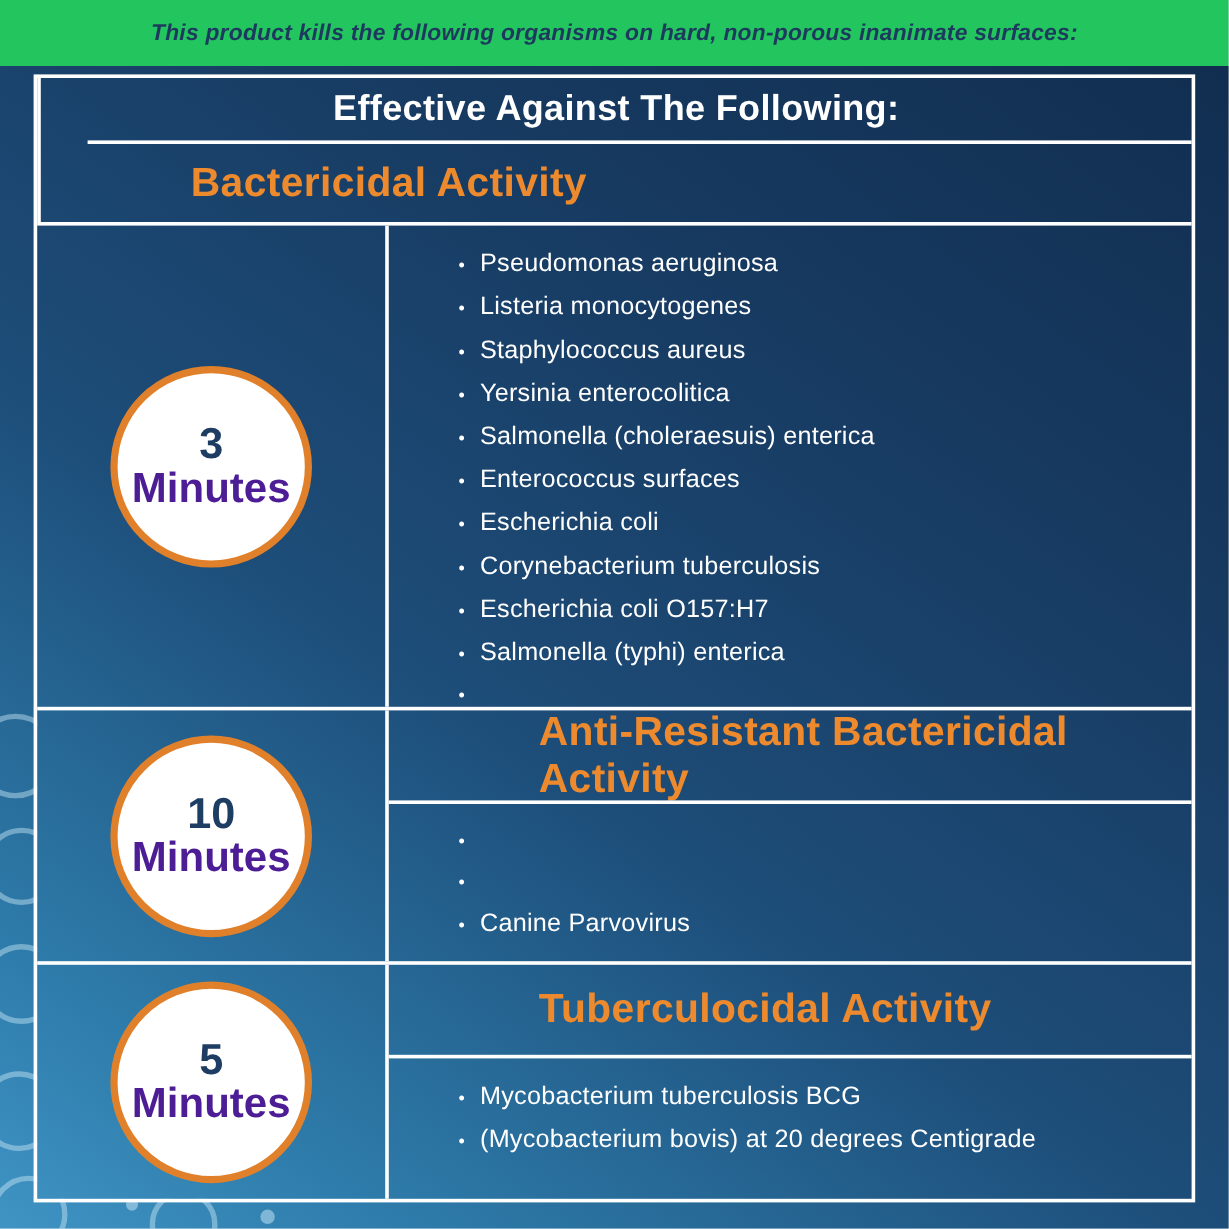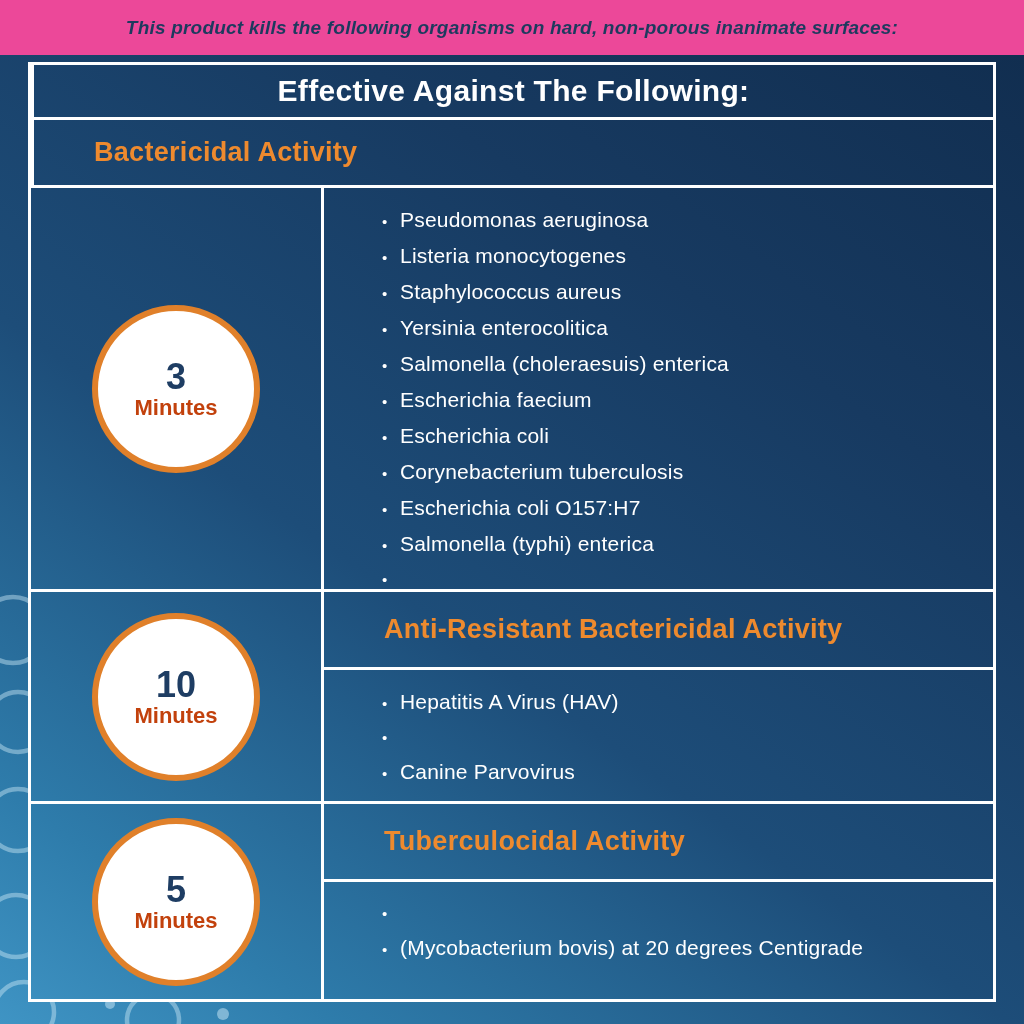--- a/index.html
+++ b/index.html
@@ -9,21 +9,21 @@
     position: relative;
     overflow: hidden;
     background: #ffffff;
   }
 
   
   .top-bar {
     position: absolute;
     left: 0; top: 0;
     width: 1024px; height: 55px;
-    background: #ec4899;
+    background: #22c55e;
     display: flex;
     align-items: center;
     justify-content: center;
     z-index: 3;
   }
   .page-title {
     font-size: 19px;
     font-weight: bold;
     font-style: italic;
     color: #1d3a5e;
@@ -104,25 +104,26 @@
     align-items: center;
     justify-content: center;
     font-size: 30px;
     font-weight: bold;
     color: #ffffff;
     letter-spacing: 0.3px;
   }
   .activity-header {
     display: flex;
     align-items: center;
-    padding-left: 60px;
-    font-size: 27px;
+    padding-left: 86px;
+    font-size: 34px;
     font-weight: bold;
     color: #ee8a2e;
     letter-spacing: 0.3px;
+    margin-left: 39px;
   }
   .row-header .activity-header {
     flex: 1;
     border-top: 3px solid #ffffff;
   }
   .row-10min .activity-header,
   .row-5min  .activity-header {
     height: 75px;
     flex: 0 0 75px;
   }
@@ -160,23 +161,23 @@
     align-items: center;
     justify-content: center;
     line-height: 1.05;
   }
   .time-value {
     font-size: 36px;
     font-weight: bold;
     color: #1e3d63;
   }
   .time-unit {
-    font-size: 22px;
-    font-weight: bold;
-    color: #c2410c;
+    font-size: 35px;
+    font-weight: bold;
+    color: #4c1d95;
   }
 </style>
 </head>
 <body>
 
 <div class="top-bar">
   <div class="page-title">This product kills the following organisms on hard, non-porous inanimate surfaces:</div>
 </div>
 
 <div class="blue-bg"></div>
@@ -233,21 +234,21 @@
           <div class="organism">
             <span class="bullet">•</span>
             <span>Yersinia enterocolitica</span>
           </div>
           <div class="organism">
             <span class="bullet">•</span>
             <span>Salmonella (choleraesuis) enterica</span>
           </div>
           <div class="organism">
             <span class="bullet">•</span>
-            <span>Escherichia faecium</span>
+            <span>Enterococcus surfaces</span>
           </div>
           <div class="organism">
             <span class="bullet">•</span>
             <span>Escherichia coli</span>
           </div>
           <div class="organism">
             <span class="bullet">•</span>
             <span>Corynebacterium tuberculosis</span>
           </div>
           <div class="organism">
@@ -270,21 +271,20 @@
       <div class="time-circle">
         <span class="time-value">10</span>
         <span class="time-unit">Minutes</span>
       </div>
     </div>
     <div class="right-col">
       <div class="activity-header">Anti-Resistant Bactericidal Activity</div>
       <div class="list-cell sep">
           <div class="organism">
             <span class="bullet">•</span>
-            <span>Hepatitis A Virus (HAV)</span>
           </div>
           <div class="organism">
             <span class="bullet">•</span>
           </div>
           <div class="organism">
             <span class="bullet">•</span>
             <span>Canine Parvovirus</span>
           </div>
         </div>
     </div>
@@ -295,20 +295,21 @@
       <div class="time-circle">
         <span class="time-value">5</span>
         <span class="time-unit">Minutes</span>
       </div>
     </div>
     <div class="right-col">
       <div class="activity-header">Tuberculocidal Activity</div>
       <div class="list-cell sep">
           <div class="organism">
             <span class="bullet">•</span>
+            <span>Mycobacterium tuberculosis BCG</span>
           </div>
           <div class="organism">
             <span class="bullet">•</span>
             <span>(Mycobacterium bovis) at 20 degrees Centigrade</span>
           </div>
         </div>
     </div>
   </div>
 
 </div>

